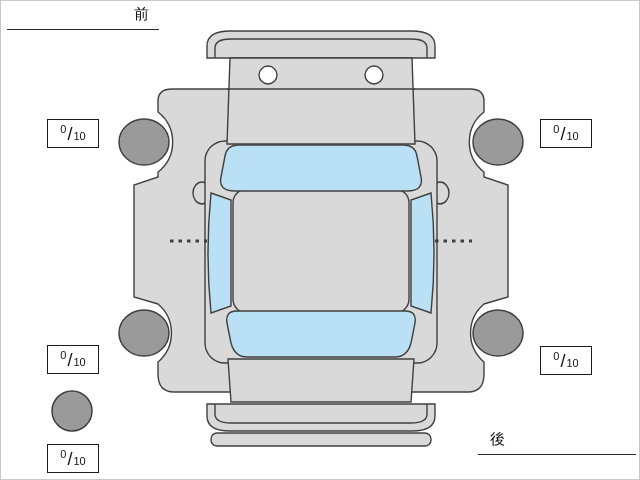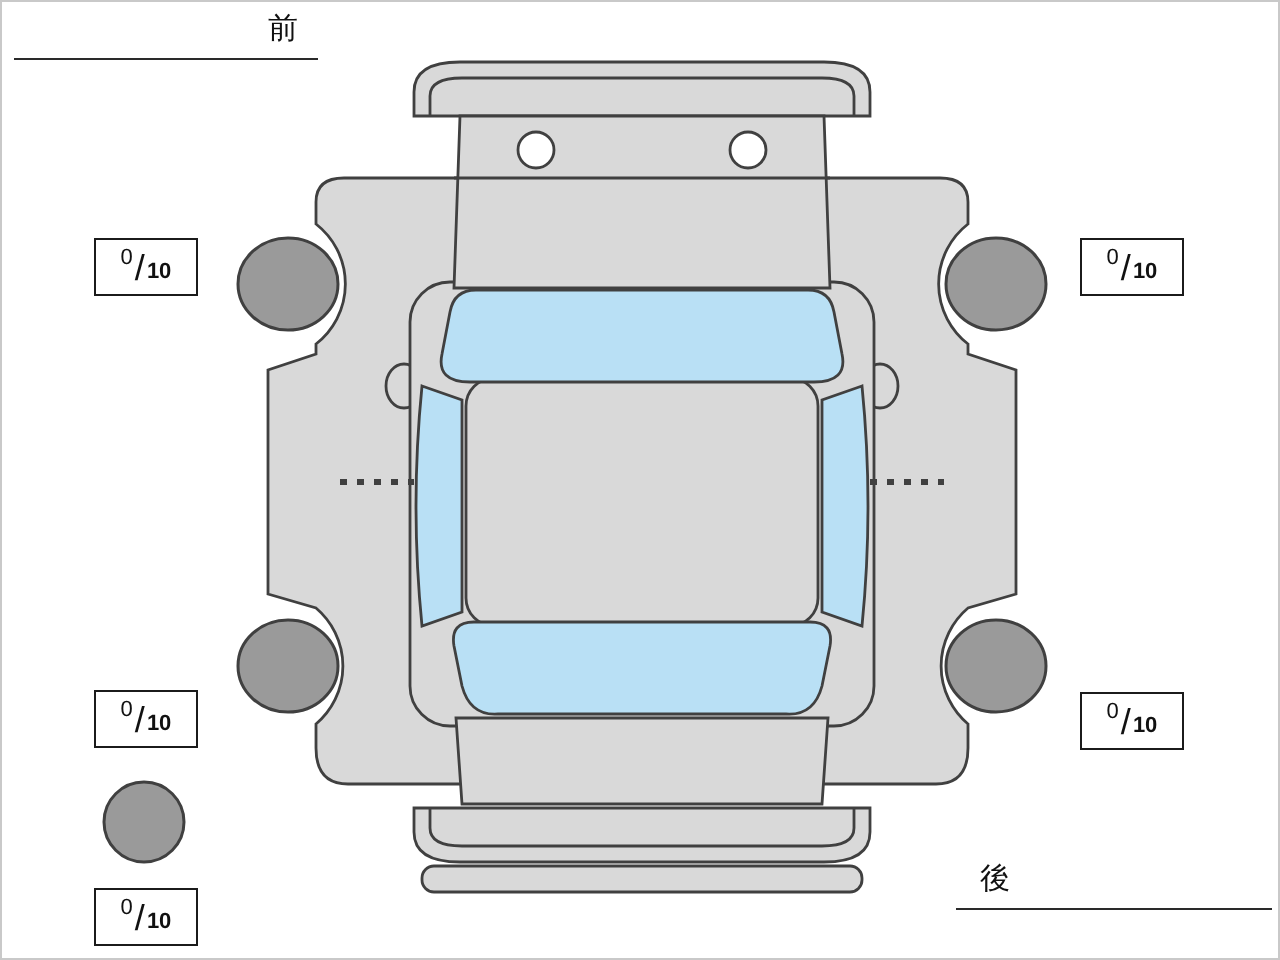--- a/index.html
+++ b/index.html
@@ -17,21 +17,21 @@
   .line   { fill: none; stroke: var(--outline); stroke-width: 1.4; }
   .dotted { fill: none; stroke: var(--outline); stroke-width: 3; stroke-dasharray: 3.5 5; }
 
   .score-box {
     position: absolute; width: 50px; height: 27px;
     border: 1px solid #1b1b1b; background: #ffffff;
     display: flex; align-items: center; justify-content: center;
   }
   .score-num   { font-size: 11px; line-height: 1; transform: translateY(-4px); }
   .score-slash { font-size: 18px; line-height: 1; padding: 0 1px; }
-  .score-den   { font-size: 11px; font-weight: bold; line-height: 1; transform: translateY(3px); }
+  .score-den   { font-size: 11px; font-weight: normal; line-height: 1; transform: translateY(3px); }
 
   .edge-label { position: absolute; border-bottom: 1px solid #2a2a2a; font-size: 15px; box-sizing: border-box; }
   .label-front { left: 6px;  top: 4px;   width: 152px; text-align: right; padding: 0 10px 5px 0; }
   .label-rear  { left: 477px; top: 429px; width: 158px; text-align: left;  padding: 0 0 5px 12px; }
 </style>
 </head>
 <body>
 
 <div class="canvas">
 

